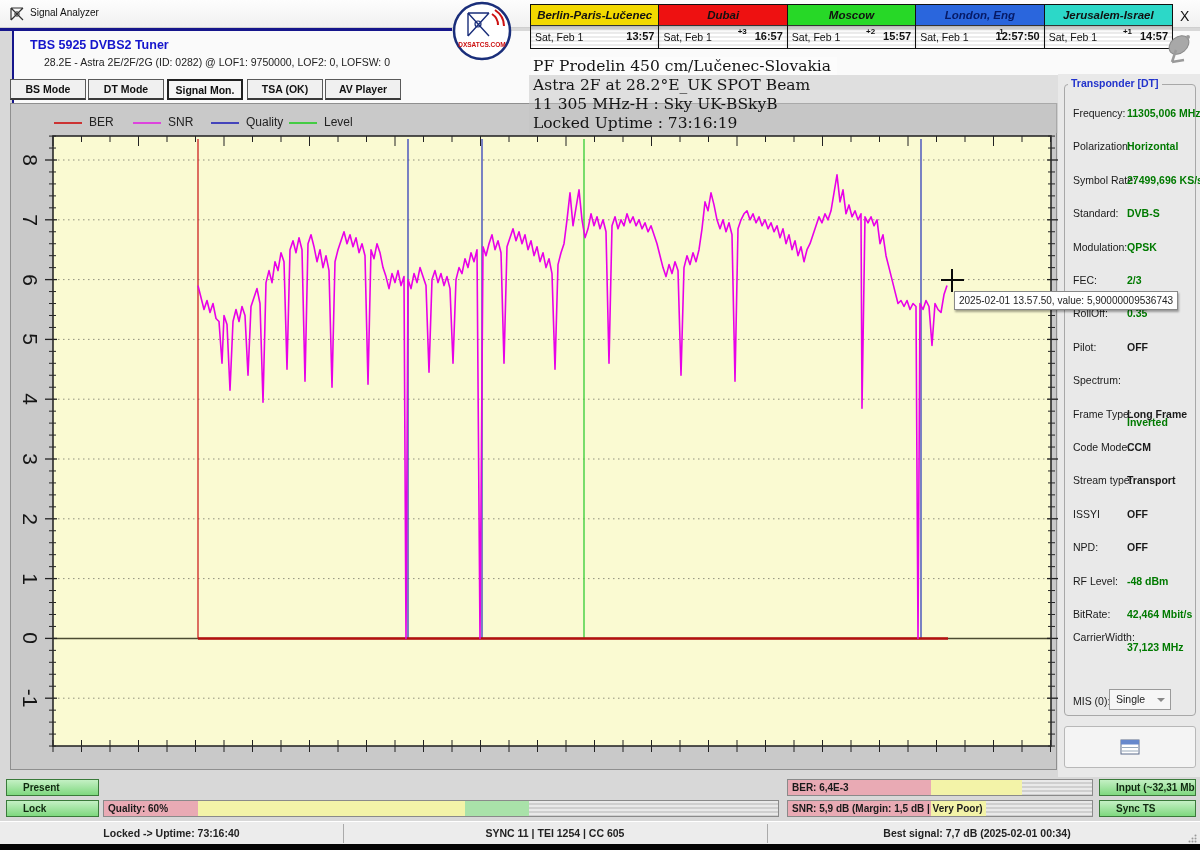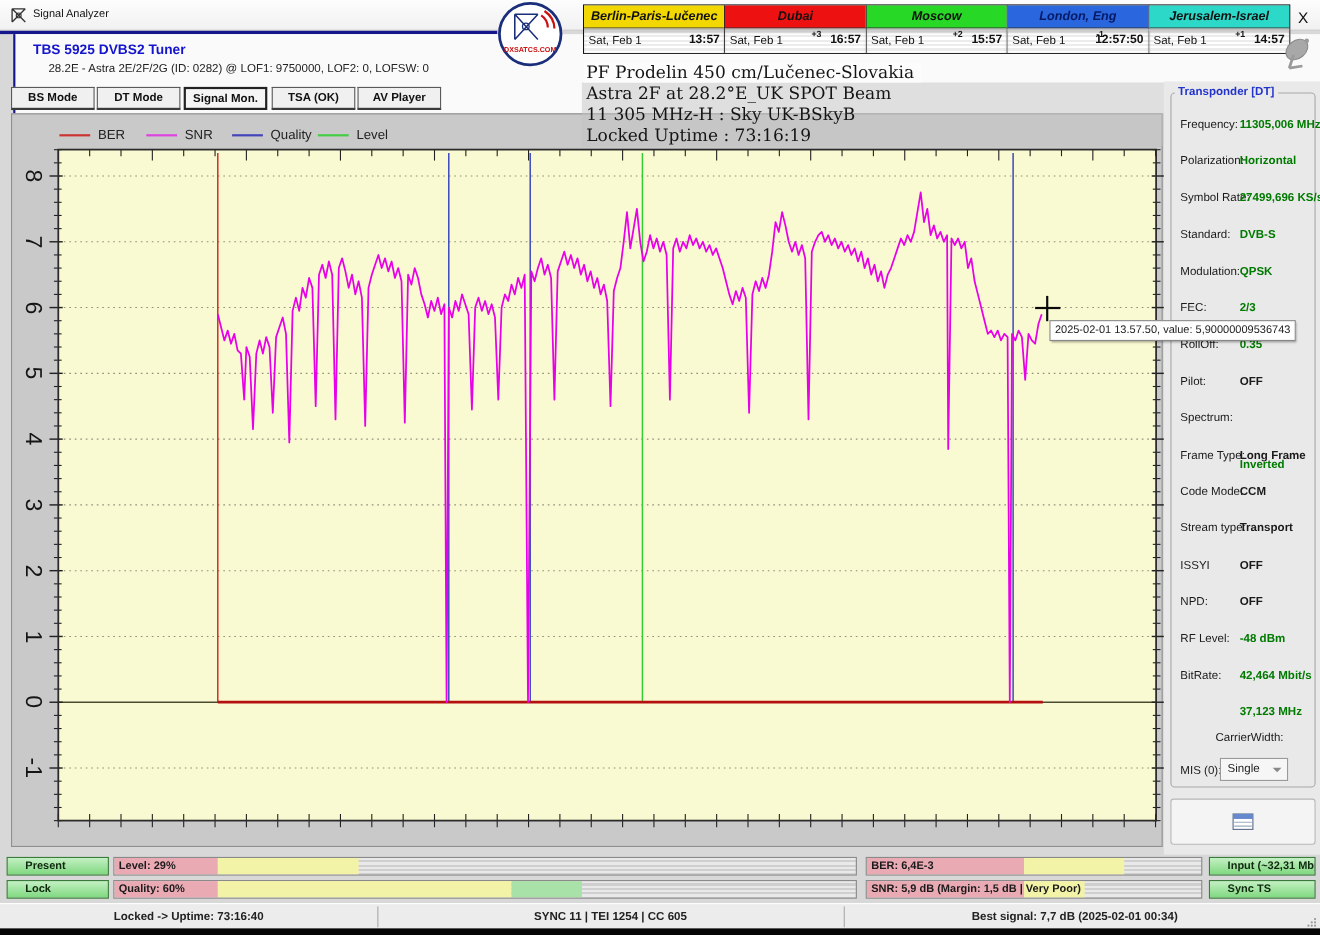--- a/index.html
+++ b/index.html
@@ -431,21 +431,21 @@
           <span class="tp-label" style="top: 389.4px;">Stream type:</span>
           <span class="tp-value tp-black" style="top: 389.4px;">Transport</span>
           <span class="tp-label" style="top: 422.8px;">ISSYI</span>
           <span class="tp-value tp-black" style="top: 422.8px;">OFF</span>
           <span class="tp-label" style="top: 456.2px;">NPD:</span>
           <span class="tp-value tp-black" style="top: 456.2px;">OFF</span>
           <span class="tp-label" style="top: 489.6px;">RF Level:</span>
           <span class="tp-value tp-green" style="top: 489.6px;">-48 dBm</span>
           <span class="tp-label" style="top: 523px;">BitRate:</span>
           <span class="tp-value tp-green" style="top: 523px;">42,464 Mbit/s</span>
-          <span class="tp-label" style="top: 580px; margin-left: 32px;">CarrierWidth:</span>
+          <span class="tp-label" style="top: 546px;">CarrierWidth:</span>
           <span class="tp-value tp-green" style="top: 556.4px;">37,123 MHz</span>
         </div>
       <span id="mis-label">MIS (0):</span>
       <div id="mis-box">
         <span>Single</span>
         <span id="mis-arrow"></span>
       </div>
     </div>
     <div id="tool-btn">
       <svg width="20" height="16" viewBox="0 0 20 16">
@@ -461,25 +461,20 @@
     <span>2025-02-01 13.57.50, value: 5,90000009536743</span>
   </div>
   <div id="cross-h" class="abs"></div>
   <div id="cross-v" class="abs"></div>
 
   <div id="ind-present" class="green-box">Present</div>
   <div id="ind-lock" class="green-box">Lock</div>
   <div id="ind-input" class="green-box">Input (~32,31 Mbps)</div>
   <div id="ind-sync" class="green-box">Sync TS</div>
 
-  <div id="bar-level" class="bar">
-    <span class="bar-label">Level: 29%</span>
-  <div class="bar-seg" style="left: 0px; width: 94.36px; background: rgb(233, 170, 180);"></div>
-      <div class="bar-seg" style="left: 94.36px; width: 128.06px; background: rgb(243, 243, 168);"></div>
-    </div>
   <div id="bar-quality" class="bar">
     <span class="bar-label">Quality: 60%</span>
   <div class="bar-seg" style="left: 0px; width: 94.36px; background: rgb(233, 170, 180);"></div>
       <div class="bar-seg" style="left: 94.36px; width: 266.23px; background: rgb(243, 243, 168);"></div>
       <div class="bar-seg" style="left: 360.59px; width: 64.03px; background: rgb(169, 226, 169);"></div>
     </div>
   <div id="bar-ber" class="bar">
     <span class="bar-label">BER: 6,4E-3</span>
   <div class="bar-seg" style="left: 0px; width: 142.88px; background: rgb(233, 170, 180);"></div>
       <div class="bar-seg" style="left: 142.88px; width: 91.2px; background: rgb(243, 243, 168);"></div>

